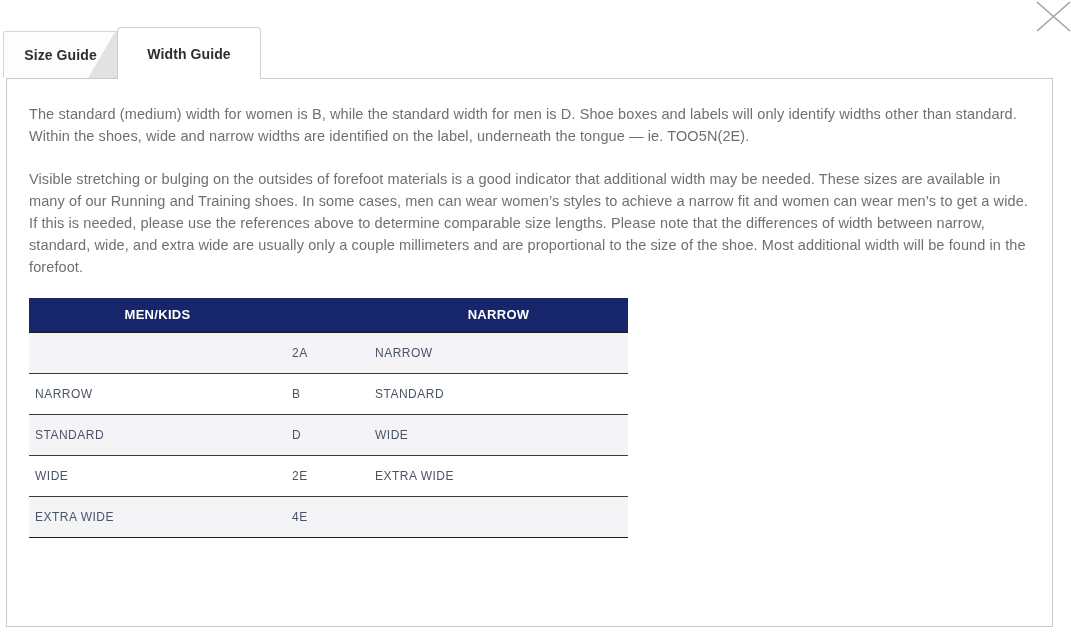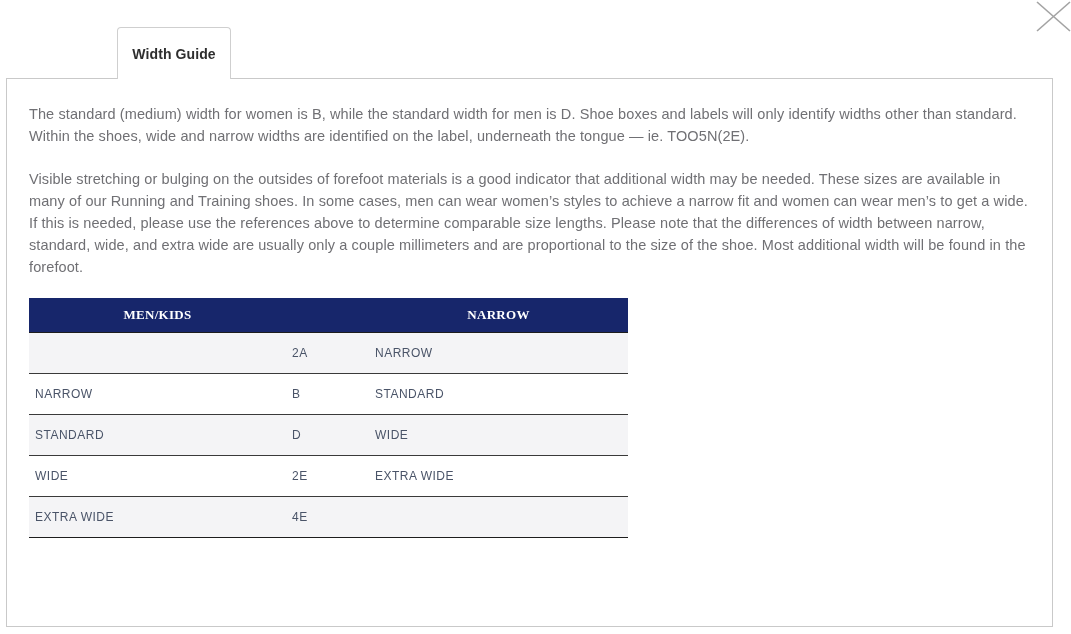--- a/index.html
+++ b/index.html
@@ -53,21 +53,21 @@
     right: 0;
     bottom: 0;
     width: 29px;
     height: 46px;
     background: #e2e2e2;
     clip-path: polygon(93% 0, 100% 0, 100% 100%, 0 100%);
   }
   .tab-width {
     left: 117px;
     top: 27px;
-    width: 114px;
+    width: 144px;
     height: 52px;
     background: #ffffff;
     border: 1px solid #cfcfcf;
     border-bottom: none;
     border-radius: 4px 4px 0 0;
     z-index: 3;
   }
 
   
   .panel {
@@ -104,21 +104,20 @@
   .width-table col.c3 { width: 259px; }
   .width-table thead th {
     background: #17266b;
     color: #ffffff;
     font-size: 13px;
     font-weight: 700;
     letter-spacing: 0.3px;
     height: 34px;
     text-align: center;
     border: none;
-    font-family: Liberation Serif, serif;
   }
   .width-table tbody td {
     height: 41px;
     font-size: 12px;
     color: #4a5468;
     letter-spacing: 0.5px;
     padding-left: 6px;
     border-top: 1px solid #3a3a3a;
   }
   .width-table tbody tr:first-child td { border-top: 1px solid #1d1d1d; }
@@ -129,20 +128,23 @@
 </head>
 <body>
 
 <div class="screen">
 
   <svg class="close-btn" viewBox="0 0 37 34">
     <line x1="3" y1="2" x2="36" y2="31" stroke="#a3a3a3" stroke-width="1.6"></line>
     <line x1="36" y1="2" x2="3" y2="31" stroke="#a3a3a3" stroke-width="1.6"></line>
   </svg>
 
+  <div class="tab tab-size">
+    <span>Size Guide</span>
+  </div>
 
   <div class="tab tab-width">
     <span>Width Guide</span>
   </div>
 
   <div class="panel">
 
     <p class="body-text para-intro">The standard (medium) width for women is B, while the standard width for men is D. Shoe boxes and labels will only identify widths other than standard. Within the shoes, wide and narrow widths are identified on the label, underneath the tongue — ie. TOO5N(2E).</p>
 
     <div class="body-text para-question">

